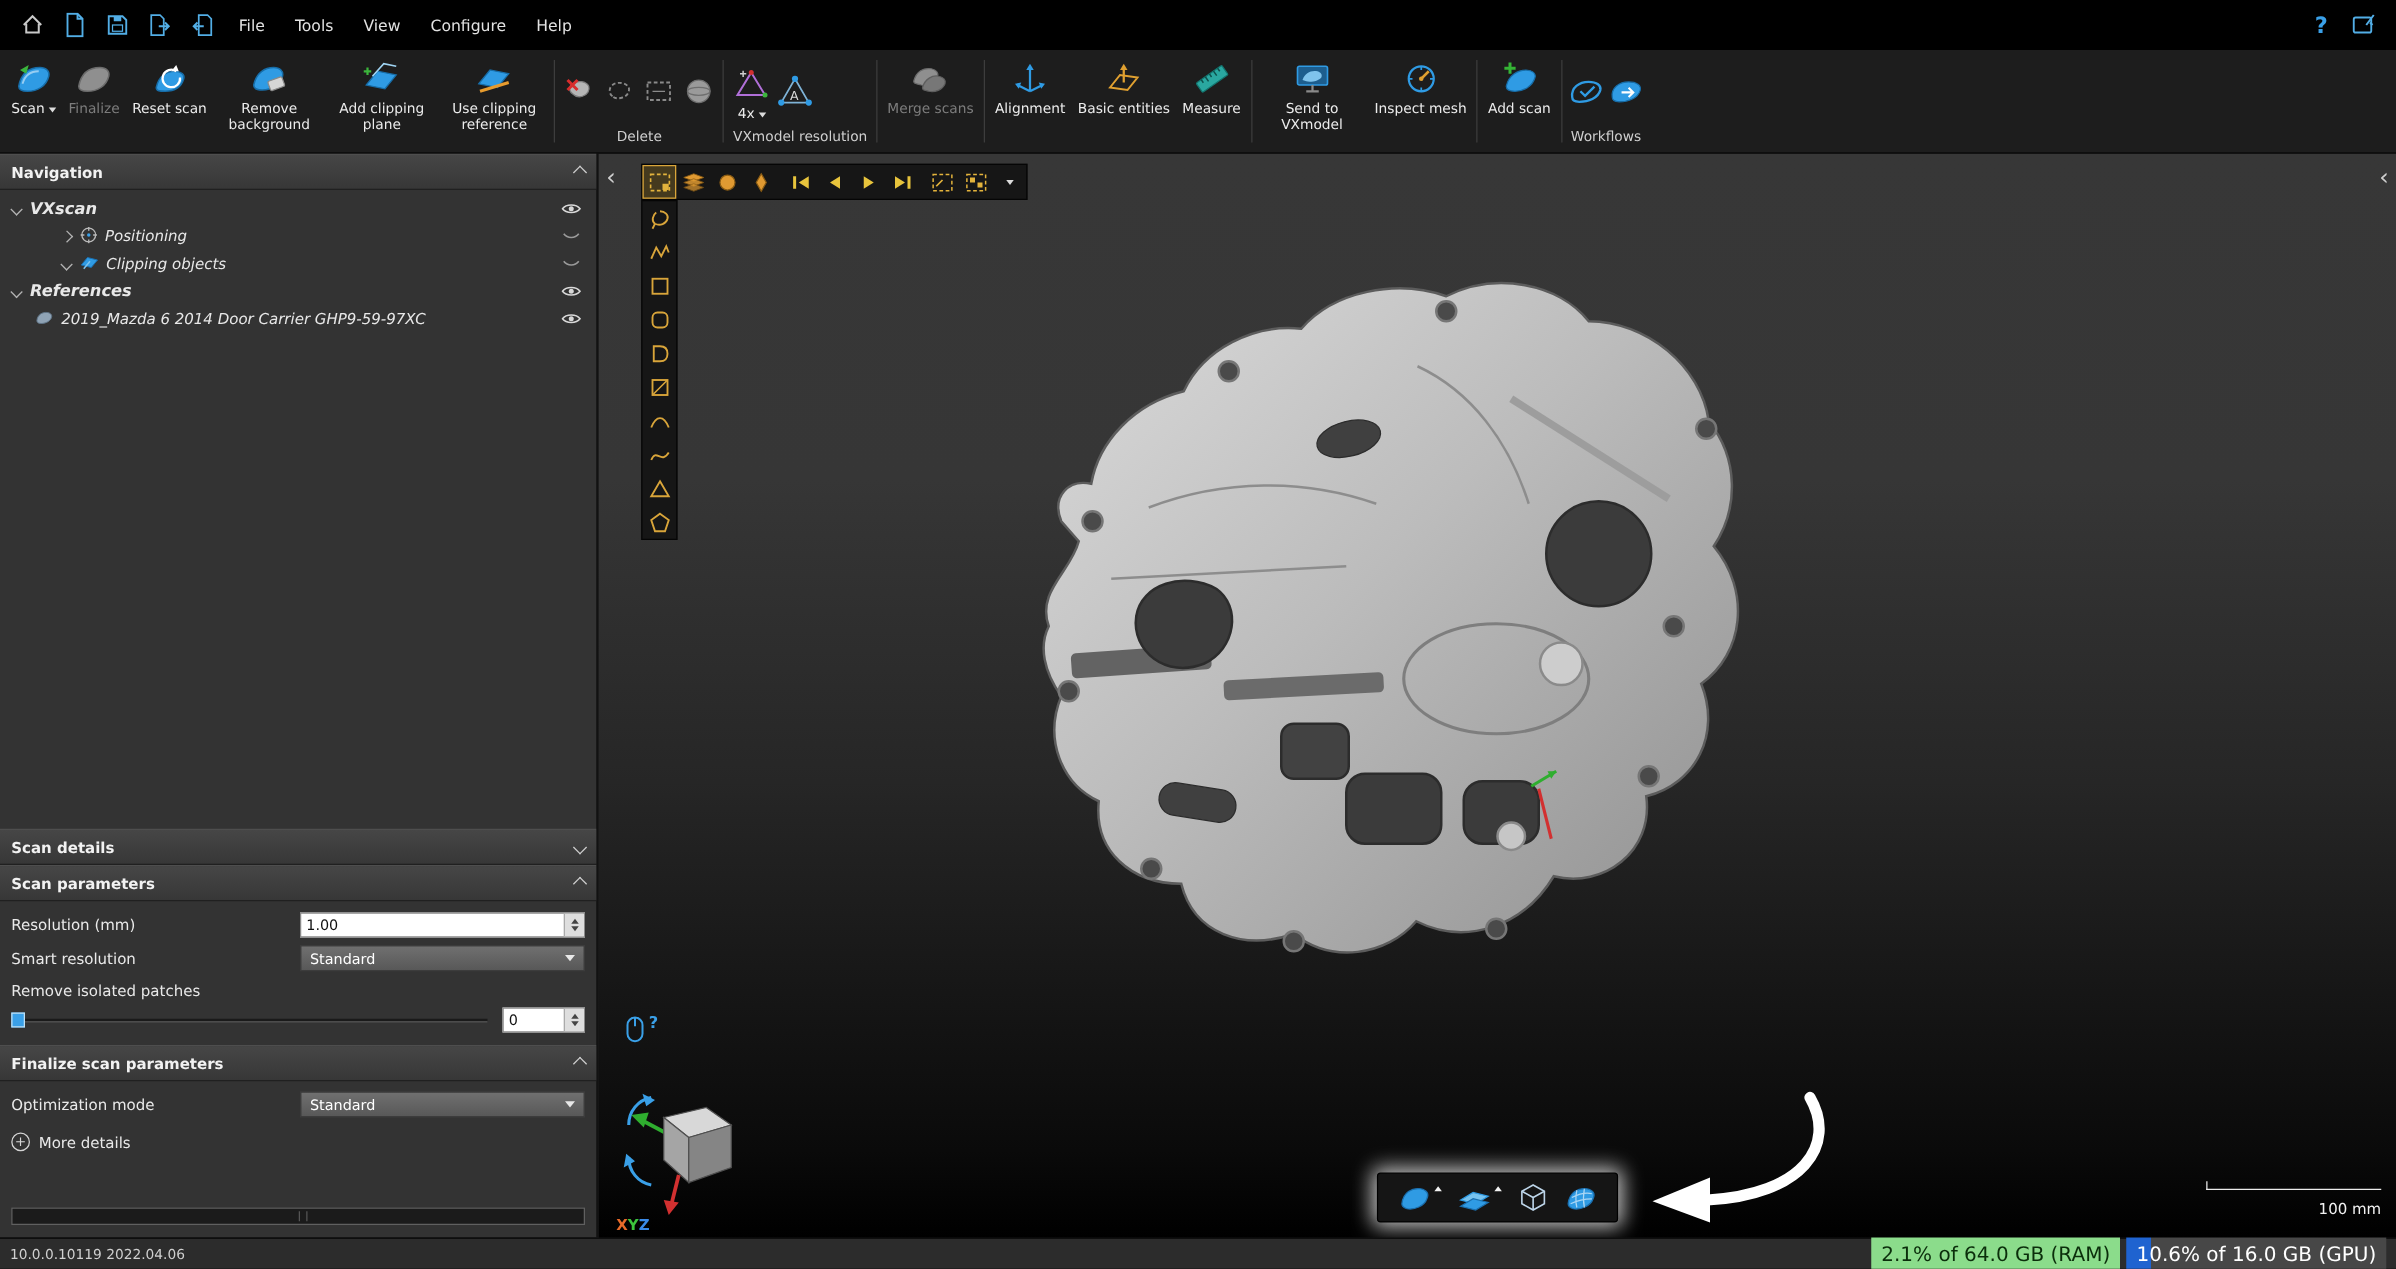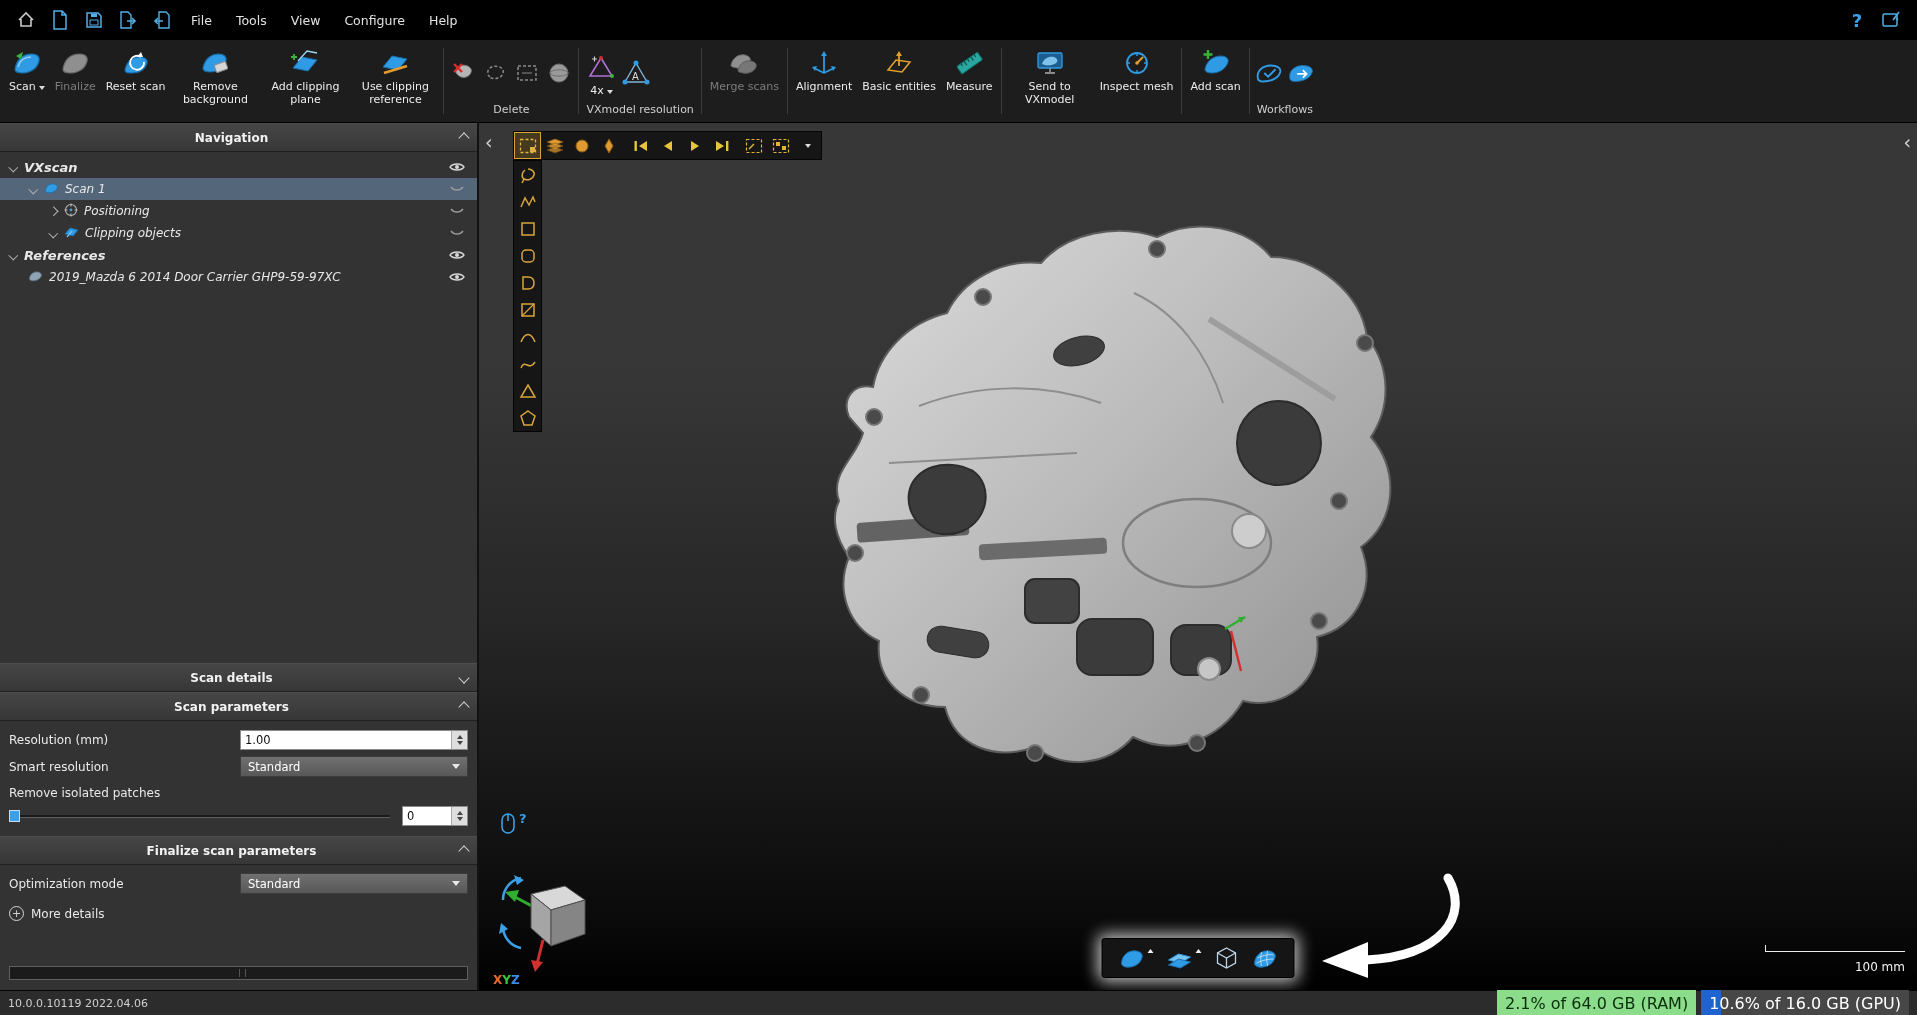--- a/index.html
+++ b/index.html
@@ -24,21 +24,21 @@
   .rbtn .ricon{height:32px;display:flex;align-items:center;justify-content:center;}
   .rlabel{font-size:11px;line-height:1.18;text-align:center;color:#ececec;display:flex;align-items:center;justify-content:center;gap:3px;}
   .rbtn.disabled .rlabel{color:#7d7d7d;}
   .icon-btn{width:30px;height:30px;display:flex;align-items:center;justify-content:center;margin:2px 1px;}
   .tri-down{width:0;height:0;border:3.5px solid transparent;border-top:4.5px solid #dcdcdc;margin-top:4px;}
   .tri-up{width:0;height:0;border:3.5px solid transparent;border-bottom:4.5px solid #f2f2f2;margin-bottom:3px;}
 
   
   .main{flex:1;display:flex;min-height:0;}
   .left-panel{width:477px;flex:0 0 477px;background:#333;border-right:2px solid #121212;display:flex;flex-direction:column;}
-  .panel-header,.section-header{height:27px;flex:0 0 27px;background:linear-gradient(#464646,#373737);border-bottom:1px solid #202020;border-top:1px solid #4e4e4e;display:flex;align-items:center;gap:6px;padding:0 9px;font-weight:bold;font-size:12px;color:#f2f2f2;text-align:center;}
+  .panel-header,.section-header{height:27px;flex:0 0 27px;background:linear-gradient(#464646,#373737);border-bottom:1px solid #202020;border-top:1px solid #4e4e4e;display:flex;align-items:center;gap:6px;padding:0 9px;font-weight:bold;font-size:12px;color:#f2f2f2;}
   .hdr-label{flex:1;}
   .chev{width:7px;height:7px;border-right:1.6px solid #cfcfcf;border-bottom:1.6px solid #cfcfcf;display:inline-block;}
   .chev.down{transform:rotate(45deg);}
   .chev.up{transform:rotate(-135deg);}
   .chev.right{transform:rotate(-45deg);}
   .chev.sm{width:5.5px;height:5.5px;border-color:#b5b5b5;}
 
   .tree{padding:4px 0 0;}
   .trow{height:22px;display:flex;align-items:center;gap:6px;padding-right:12px;}
   .trow .tcaret{width:10px;flex:0 0 10px;display:flex;justify-content:center;}
@@ -441,34 +441,20 @@
               <span class="chev sm down"></span>
             </span>
           <span class="tname">VXscan</span>
           <span class="teye">
               <svg width="16" height="12" viewBox="0 0 16 12">
                 <path d="M1,6 C4,2 12,2 15,6 C12,10 4,10 1,6 Z" fill="none" stroke="#d8d8d8" stroke-width="1.3"></path>
                 <circle cx="8" cy="6" r="2" fill="#d8d8d8"></circle>
               </svg>
             </span>
         </div>
-        <div class="trow sel ind1">
-          <span class="tcaret">
-              <span class="chev sm down"></span>
-            </span>
-          <span><svg width="15" height="13" viewBox="0 0 15 13">
-                <path d="M1.5,9.5 C2,4.5 6,2.5 10,3 C13,3.5 14,5.5 13,7.5 C11.5,11 6,12.5 3,11.5 C2,11 1.5,10.5 1.5,9.5 Z" fill="#2f9be4" stroke="#1a6faf" stroke-width="0.8"></path>
-              </svg></span>
-          <span class="tname">Scan 1</span>
-          <span class="teye">
-              <svg width="16" height="12" viewBox="0 0 16 12">
-                <path d="M2,4 C5,8 11,8 14,4" stroke="#9a9a9a" fill="none" stroke-width="1.3"></path>
-              </svg>
-            </span>
-        </div>
         <div class="trow ind2">
           <span class="tcaret">
               <span class="chev sm right"></span>
             </span>
           <span><svg width="14" height="14" viewBox="0 0 14 14">
                 <circle cx="7" cy="7" r="5.5" fill="none" stroke="#b9b9b9" stroke-width="1.1"></circle>
                 <circle cx="7" cy="7" r="1.4" fill="#3aa0e8"></circle>
                 <path d="M7,0.5 v3 M7,10.5 v3 M0.5,7 h3 M10.5,7 h3" stroke="#b9b9b9" stroke-width="1.1"></path>
               </svg></span>
           <span class="tname">Positioning</span>

